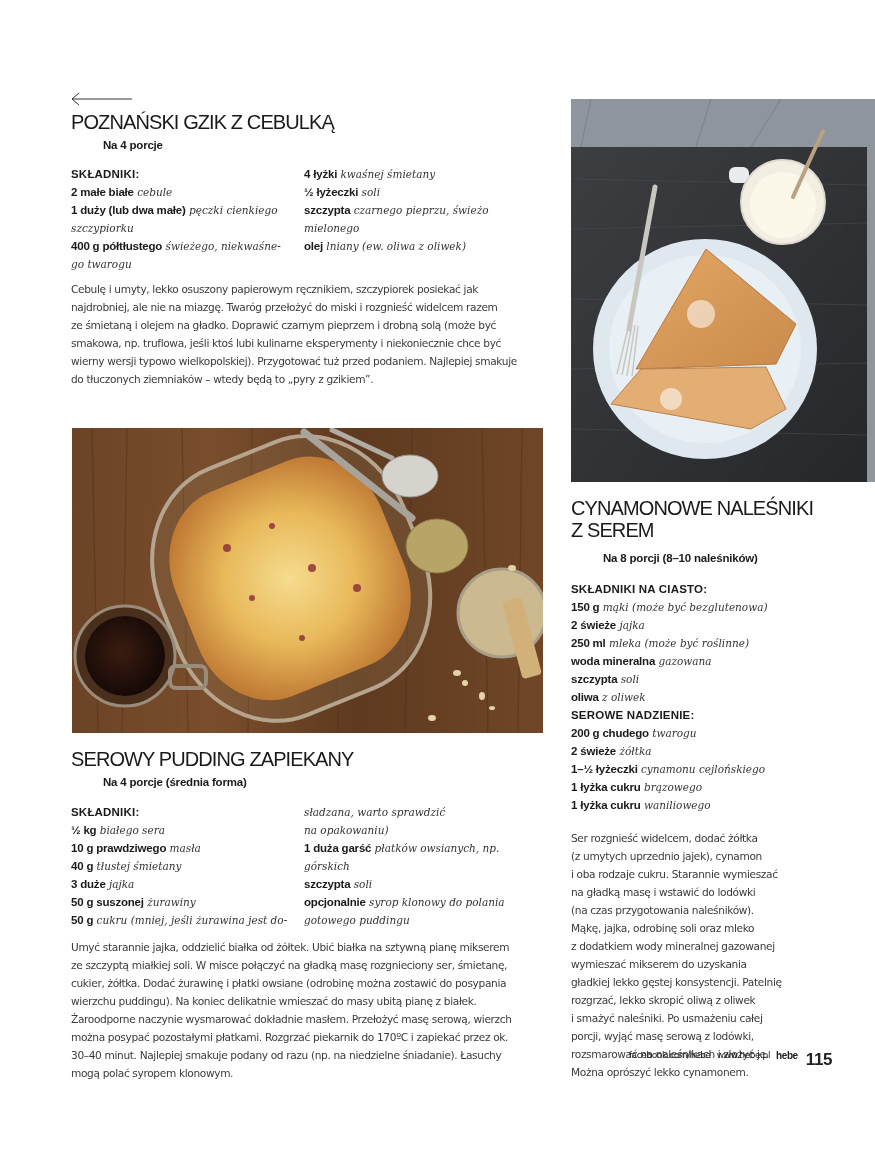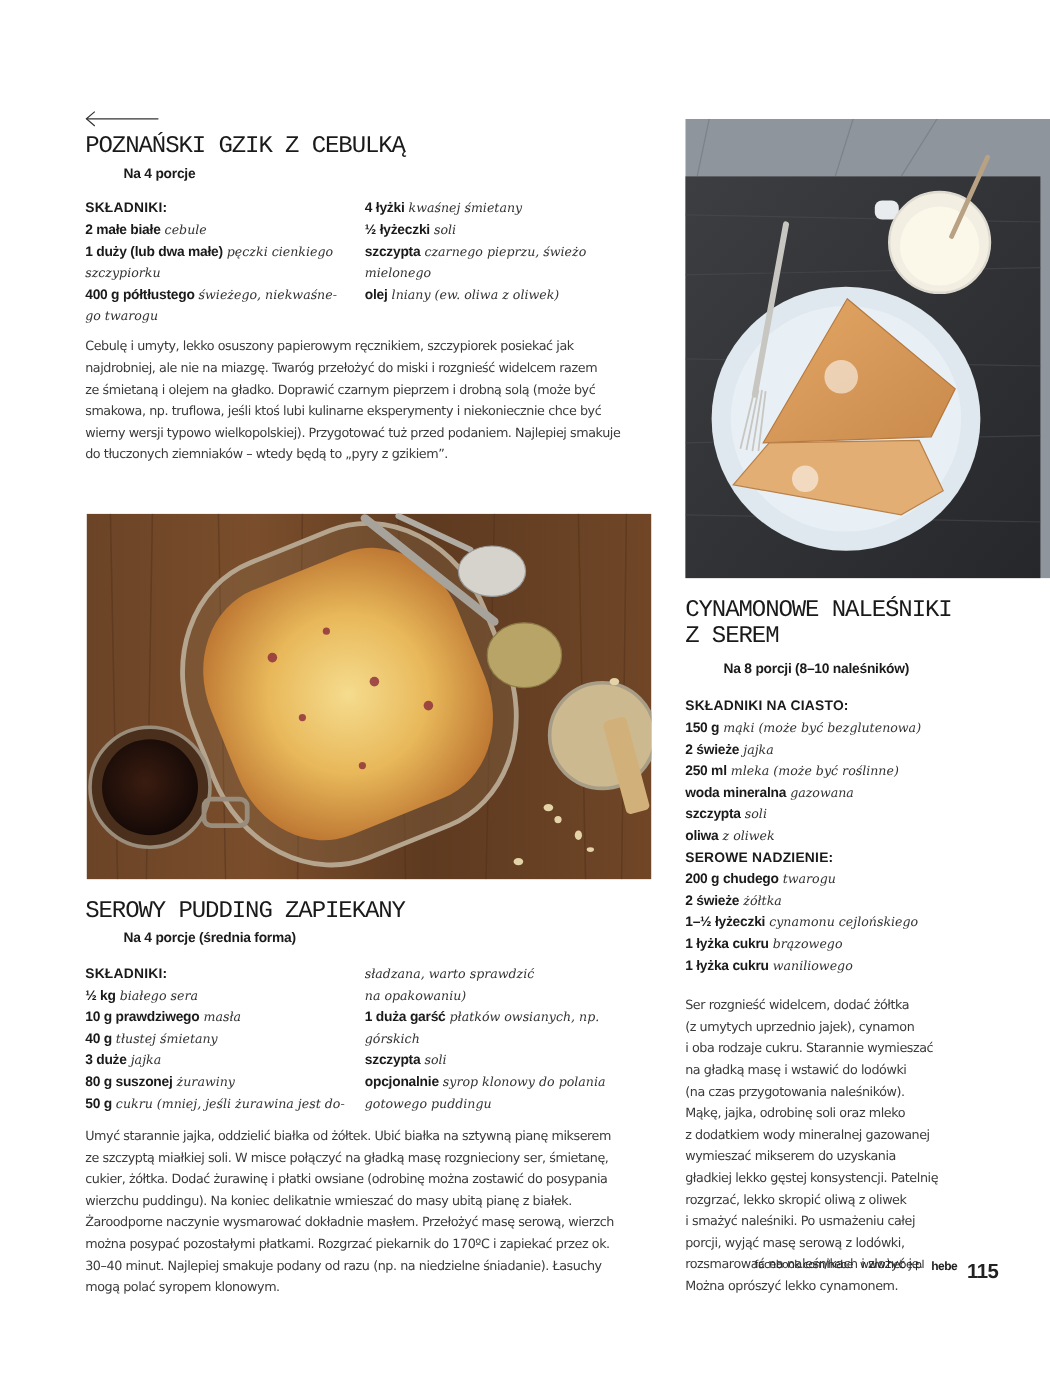--- a/index.html
+++ b/index.html
@@ -5,21 +5,21 @@
   * { box-sizing: border-box; margin: 0; padding: 0; }
   html, body { width: 875px; height: 1152px; background: #ffffff; overflow: hidden; }
   body { position: relative; font-family: "Liberation Sans", sans-serif; color: #1f1f1f; }
 
   .abs { position: absolute; }
 
   
   .back-arrow { left: 70px; top: 92px; width: 64px; height: 14px; cursor: pointer; }
 
   .title {
-    font-family: Liberation Mono, monospace;
+    font-family: Liberation Sans, sans-serif;
     font-weight: 400;
     font-size: 20px;
     letter-spacing: -0.9px;
     color: #1a1a1a;
     line-height: 23px;
     text-transform: uppercase;
   }
   .servings { font-weight: 700; font-size: 11.5px; color: #1a1a1a; letter-spacing: -0.2px; padding-left: 32px; }
 
   .ing { font-size: 11.5px; line-height: 18px; color: #1a1a1a; }
@@ -161,21 +161,21 @@
   <h1 class="abs title" style="left:71px; top:748px;">SEROWY PUDDING ZAPIEKANY</h1>
   <div class="abs servings" style="left:71px; top:776px;text-align:right;">Na 4 porcje (średnia forma)</div>
 
   <div class="abs ing" style="left:71px; top:803px; width:230px;">
     <span class="line hdr">SKŁADNIKI:</span>
     <div id="r2c1">
         <span class="line"><b>½ kg</b><i> białego sera</i></span>
         <span class="line"><b>10 g prawdziwego</b><i> masła</i></span>
         <span class="line"><b>40 g</b><i> tłustej śmietany</i></span>
         <span class="line"><b>3 duże</b><i> jajka</i></span>
-        <span class="line"><b>80 g suszonej</b><i> żurawiny</i></span>
+        <span class="line"><b>50 g suszonej</b><i> żurawiny</i></span>
         <span class="line"><b>50 g</b><i> cukru (mniej, jeśli żurawina jest do-</i></span>
       </div>
   </div>
   <div class="abs ing" style="left:304px; top:803px; width:250px;">
     <div id="r2c2">
         <span class="line"><i>sładzana, warto sprawdzić</i></span>
         <span class="line"><i>na opakowaniu)</i></span>
         <span class="line"><b>1 duża garść</b><i> płatków owsianych, np.</i></span>
         <span class="line"><i>górskich</i></span>
         <span class="line"><b>szczypta</b><i> soli</i></span>

